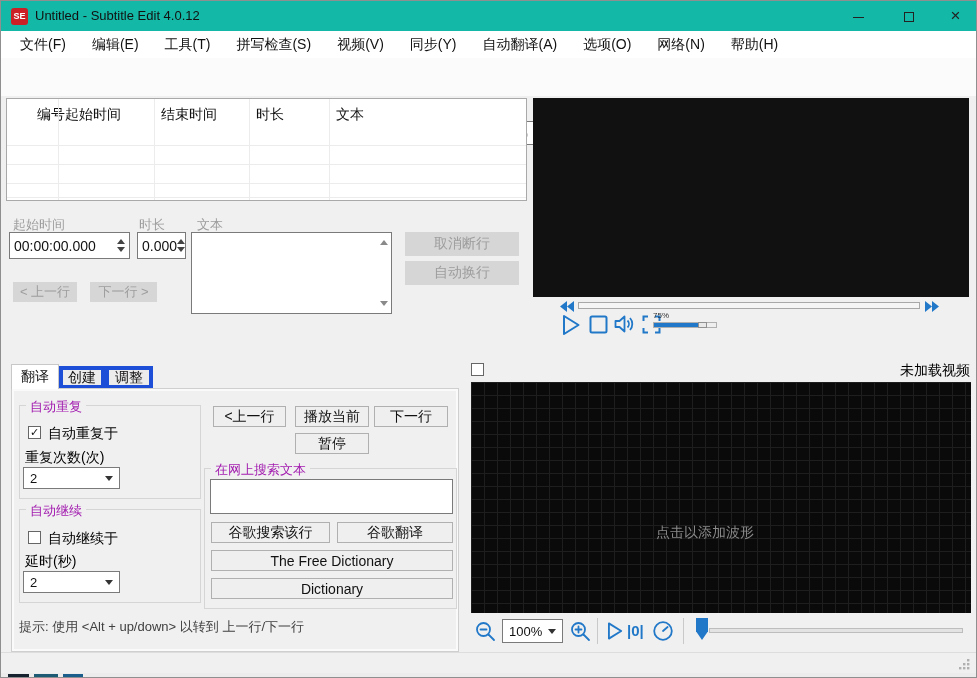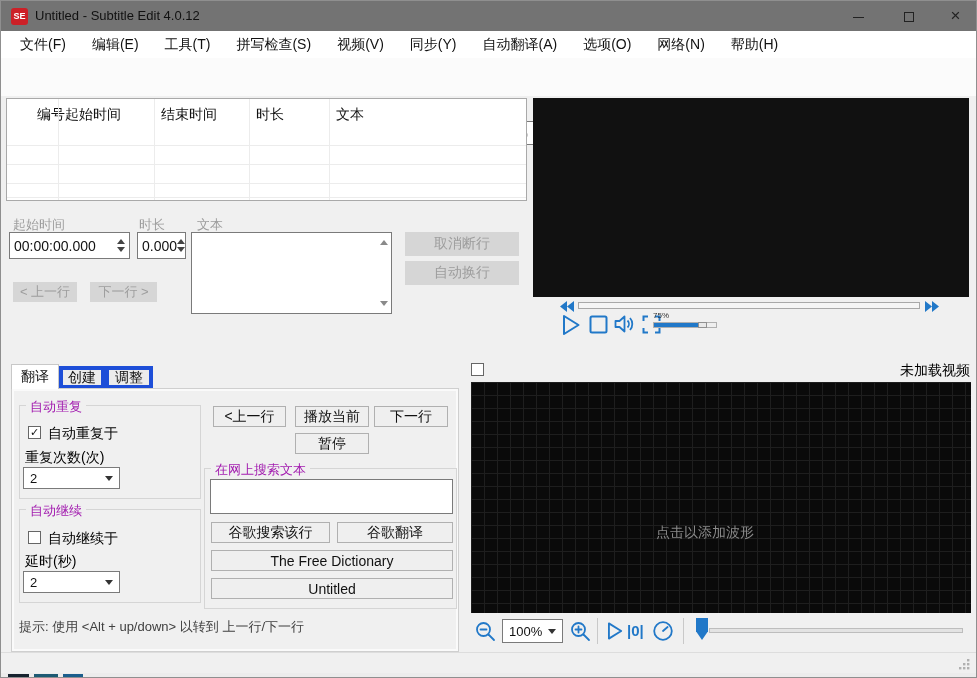--- a/index.html
+++ b/index.html
@@ -1,20 +1,20 @@
 <!DOCTYPE html>
 <html><head>
 <meta charset="utf-8">
 <style>
   html,body{margin:0;padding:0;background:#dcdcdc;}
   *{box-sizing:border-box;font-family:"Liberation Sans","DejaVu Sans",sans-serif;}
   #win{position:relative;width:977px;height:678px;background:#f0f0f0;border:1px solid #8f8f8f;overflow:hidden;margin:0 auto;}
   .abs{position:absolute;}
   
-  .titlebar{left:0;top:0;width:100%;height:30px;background:#737373;}
+  .titlebar{left:0;top:0;width:100%;height:30px;background:#14b8a6;}
   .logo{left:10px;top:7px;width:17px;height:17px;background:#cc2027;border-radius:3px;color:#fff;font-size:9px;font-weight:bold;text-align:center;line-height:17px;}
   .title-text{left:34px;top:7px;font-size:13px;color:#111;}
   .winbtn{top:0;width:45px;height:30px;text-align:center;line-height:30px;color:#222;font-size:14px;}
   .min-glyph{display:inline-block;width:11px;height:1px;background:#222;vertical-align:middle;}
   .max-glyph{display:inline-block;width:10px;height:10px;border:1px solid #222;vertical-align:middle;}
   
   .menubar{left:0;top:30px;width:100%;height:27px;background:#ffffff;display:flex;align-items:center;padding-left:6px;}
   .menu-item{padding:4px 13px;font-size:14px;color:#111;}
   
   .toolbar{left:0;top:57px;width:100%;height:38px;background:#fbfbfb;}
@@ -324,21 +324,21 @@
   <div class="abs btn" style="left:294px;top:405px;width:74px;height:21px;">播放当前</div>
   <div class="abs btn" style="left:373px;top:405px;width:74px;height:21px;">下一行</div>
   <div class="abs btn" style="left:294px;top:432px;width:74px;height:21px;">暂停</div>
 
   <div class="abs groupbox" style="left:203px;top:467px;width:253px;height:141px;"></div>
   <div class="abs legend" style="left:210px;top:460px;">在网上搜索文本</div>
   <div class="abs" style="left:209px;top:478px;width:243px;height:35px;background:#fff;border:1px solid #7a7a7a;"></div>
   <div class="abs btn" style="left:210px;top:521px;width:119px;height:21px;">谷歌搜索该行</div>
   <div class="abs btn" style="left:336px;top:521px;width:116px;height:21px;">谷歌翻译</div>
   <div class="abs btn" style="left:210px;top:549px;width:242px;height:21px;">The Free Dictionary</div>
-  <div class="abs btn" style="left:210px;top:577px;width:242px;height:21px;">Untitled</div>
+  <div class="abs btn" style="left:210px;top:577px;width:242px;height:21px;">Dictionary</div>
 
   <div class="abs checkbox" style="left:470px;top:362px;"></div>
   <div class="abs lbl" style="left:899px;top:361px;font-size:14px;">未加载视频</div>
 
   <div class="abs waveform">
     <div class="wave-text">点击以添加波形</div>
   </div>
 
   <div class="abs" style="left:473px;top:619px;">
     <svg width="24" height="24" viewBox="0 0 24 24">

